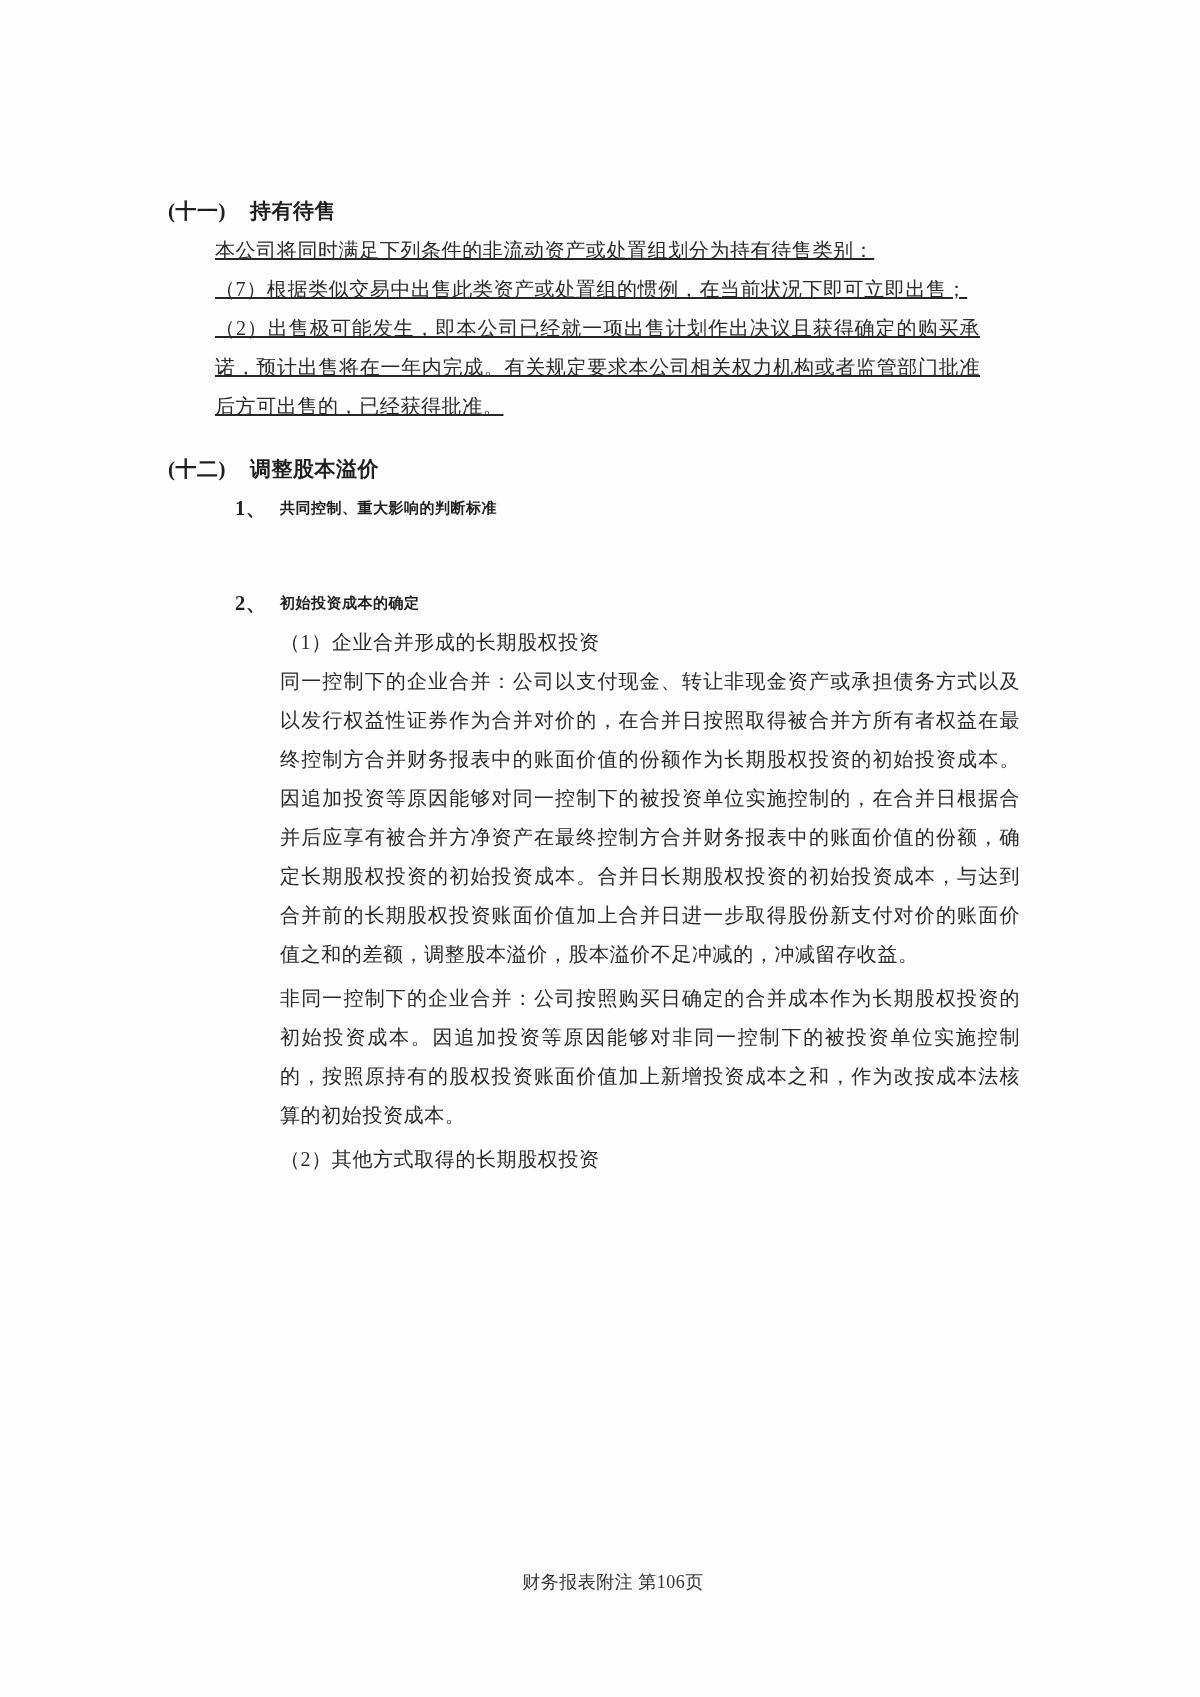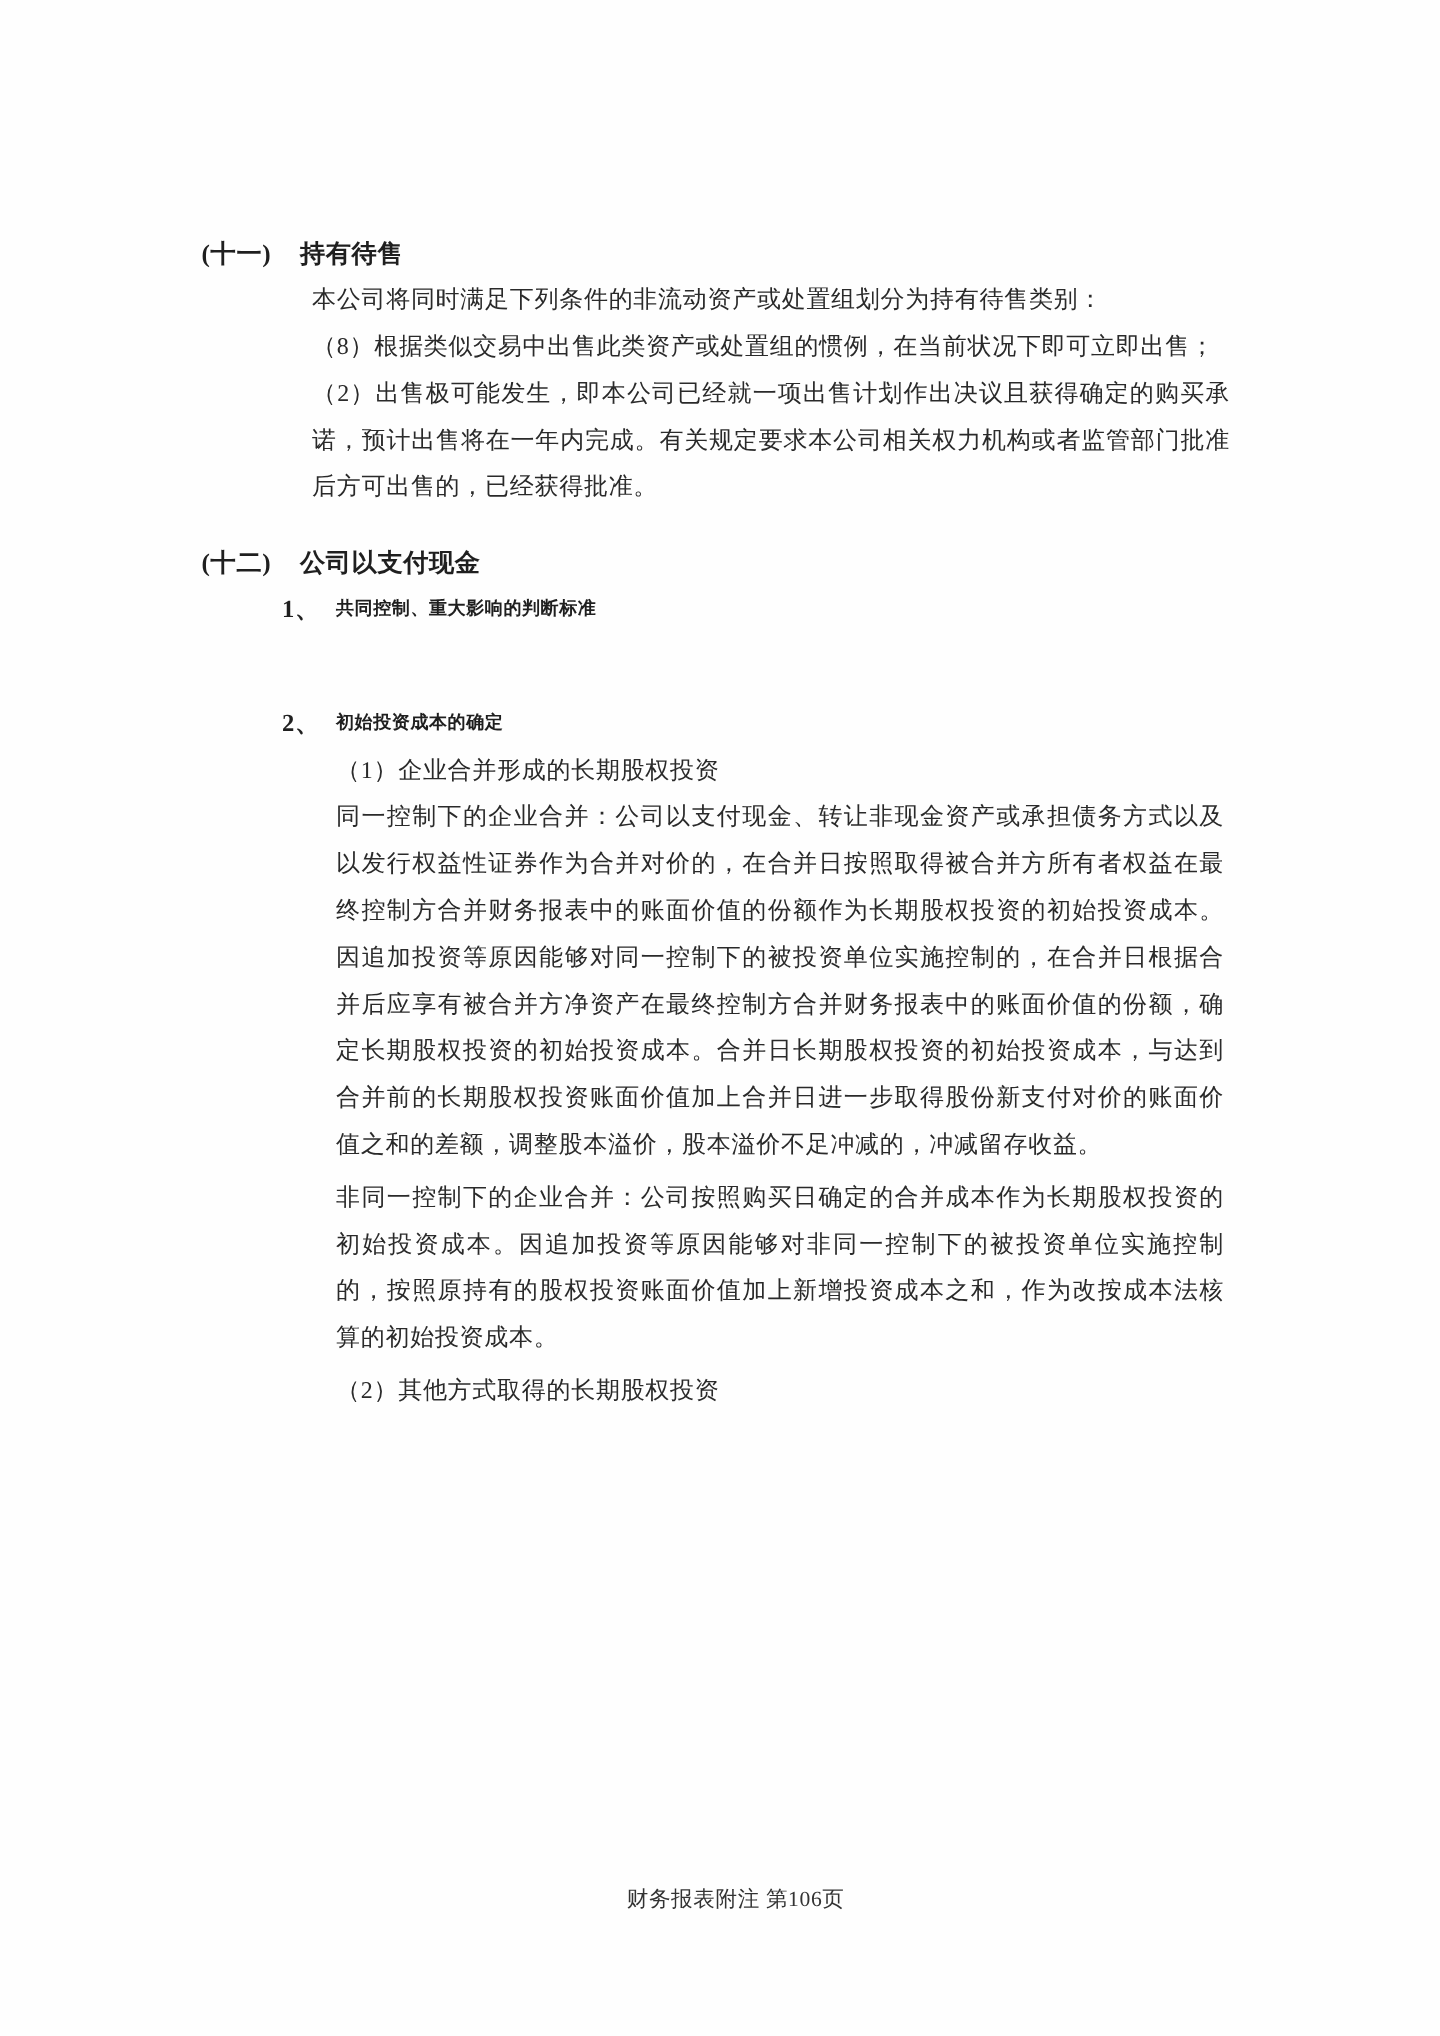--- a/index.html
+++ b/index.html
@@ -36,22 +36,23 @@
   .sec-label {
     flex: 0 0 82px;
   }
   .sec-title {
     margin: 0;
     font-size: 21px;
     font-weight: 700;
     line-height: 39px;
   }
   .sec-body {
-    margin-left: 92px;
+    margin-left: 47px;
     width: 765px;
+    text-decoration: underline;
   }
   .para {
     margin: 0;
     font-size: 20px;
     line-height: 39px;
     letter-spacing: 0.6px;
     text-align: justify;
     color: #2a2a2a;
   }
   .section-12 {
@@ -106,29 +107,29 @@
 <div class="page">
   <div class="content">
 
     <section>
       <div class="sec-head">
         <span class="sec-label">(十一)</span>
         <h2 class="sec-title">持有待售</h2>
       </div>
       <div class="sec-body">
         <p class="para">本公司将同时满足下列条件的非流动资产或处置组划分为持有待售类别：</p>
-        <p class="para">（8）根据类似交易中出售此类资产或处置组的惯例，在当前状况下即可立即出售；</p>
+        <p class="para">（7）根据类似交易中出售此类资产或处置组的惯例，在当前状况下即可立即出售；</p>
         <p class="para">（2）出售极可能发生，即本公司已经就一项出售计划作出决议且获得确定的购买承诺，预计出售将在一年内完成。有关规定要求本公司相关权力机构或者监管部门批准后方可出售的，已经获得批准。</p>
       </div>
     </section>
 
     <section class="section-12">
       <div class="sec-head">
         <span class="sec-label">(十二)</span>
-        <h2 class="sec-title">公司以支付现金</h2>
+        <h2 class="sec-title">调整股本溢价</h2>
       </div>
 
       <div class="sub-item">
         <div class="sub-head">
           <span class="sub-num">1、</span>
           <h3 class="sub-title">共同控制、重大影响的判断标准</h3>
         </div>
       </div>
 
       <div class="sub-item sub-item-2">

